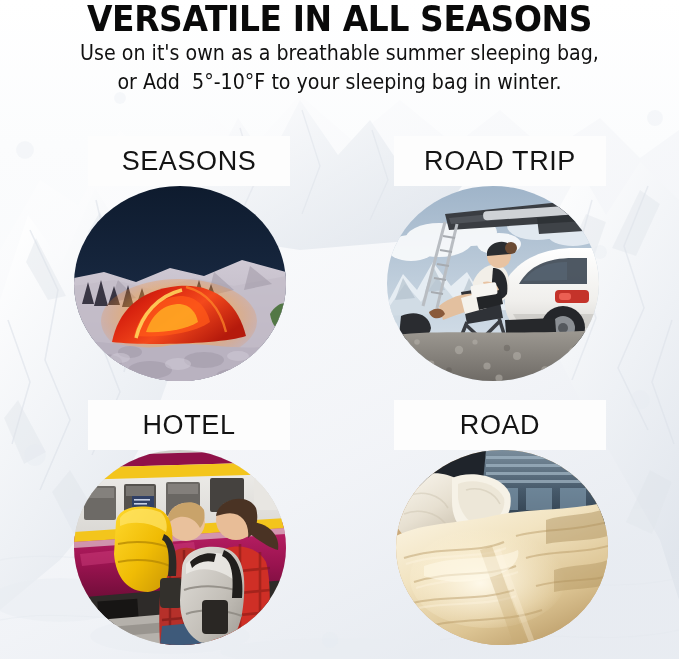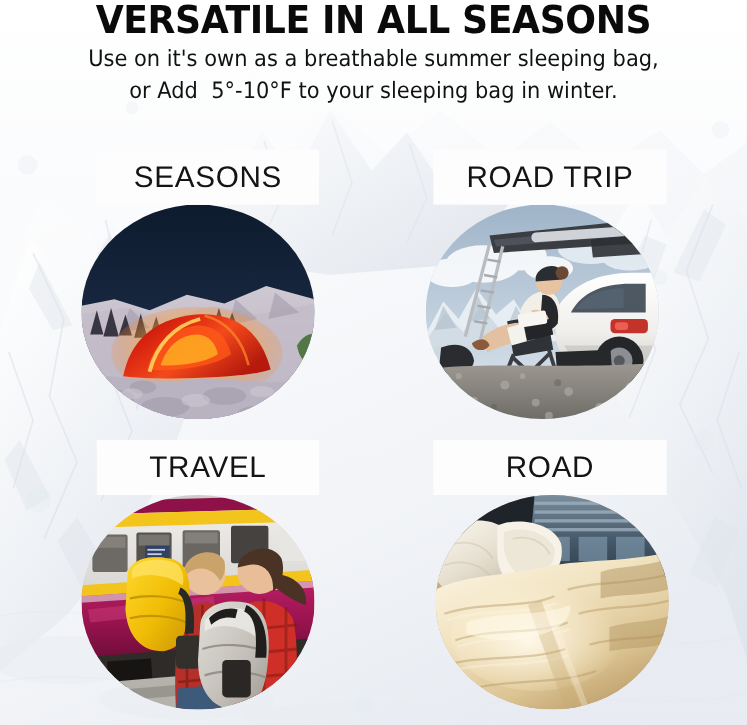--- a/index.html
+++ b/index.html
@@ -518,21 +518,21 @@
         <path d="M110 140 C128 134 150 136 168 142"></path>
         <path d="M112 164 C130 158 152 160 168 166"></path>
       </g>
 
       <path d="M150 100 C164 106 170 124 168 148 L158 148 C160 126 158 110 148 106 Z" fill="#201e1c"></path>
       <path d="M116 112 C124 104 134 102 142 104 L140 112 C132 110 124 112 118 118 Z" fill="#201e1c"></path>
       <rect x="128" y="150" width="26" height="34" rx="4" fill="#2a2724"></rect>
     </svg>
   </div>
   <div class="label-box" id="label-travel">
-    <span class="label-text">TRAVEL</span>
+    <span class="label-text">HOTEL</span>
   </div>
 
   <div class="photo" id="photo-hotel">
     <svg width="212" height="195" viewBox="0 0 212 195" xmlns="http://www.w3.org/2000/svg">
       <defs>
         <linearGradient id="hWindow" x1="0" y1="0" x2="0" y2="1">
           <stop offset="0%" stop-color="#7a8d9c"></stop>
           <stop offset="55%" stop-color="#46596a"></stop>
           <stop offset="100%" stop-color="#2e3d4b"></stop>
         </linearGradient>

